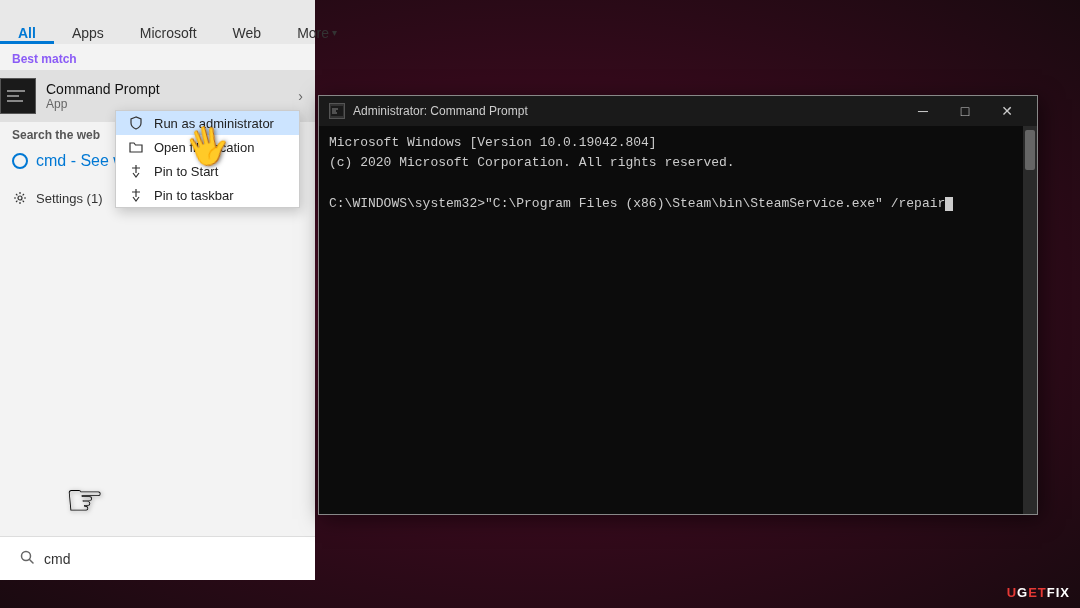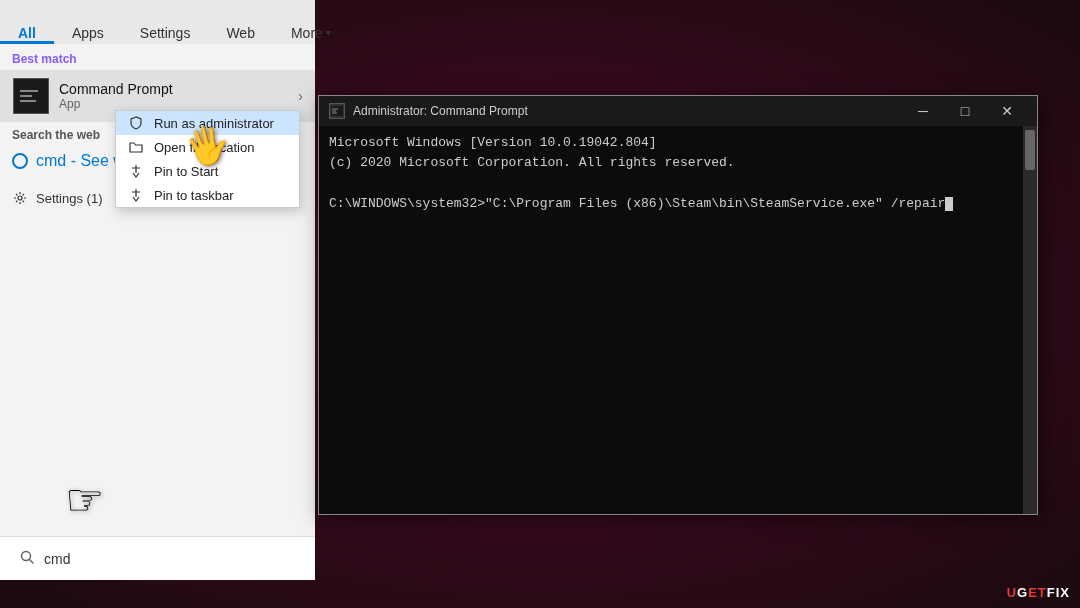--- a/index.html
+++ b/index.html
@@ -58,21 +58,21 @@
     .section-label {
       font-size: 12px;
       color: #8b5cf6;
       padding: 8px 12px 4px 12px;
       font-weight: 600;
     }
 
     .cmd-item {
       display: flex;
       align-items: center;
-      padding: 8px 13px;
+      padding: 8px 0;
       background: #e0e0e0;
       gap: 10px;
       position: relative;
     }
     .cmd-icon {
       width: 36px;
       height: 36px;
       background: #1a1a1a;
       border: 1px solid #555;
       display: flex;
@@ -311,21 +311,21 @@
     .svg-icon { display: flex; align-items: center; justify-content: center; }
   </style>
 </head>
 <body>
 
 <div class="start-menu">
 
   <div class="top-nav">
     <div class="nav-tab active">All</div>
     <div class="nav-tab">Apps</div>
-    <div class="nav-tab">Settings</div>
+    <div class="nav-tab">Microsoft</div>
     <div class="nav-tab">Web</div>
     <div class="nav-tab more-tab">
       <span>More</span>
       <span class="chevron">▾</span>
     </div>
   </div>
 
   <div class="section-label">Best match</div>
 
   <div class="cmd-item">

